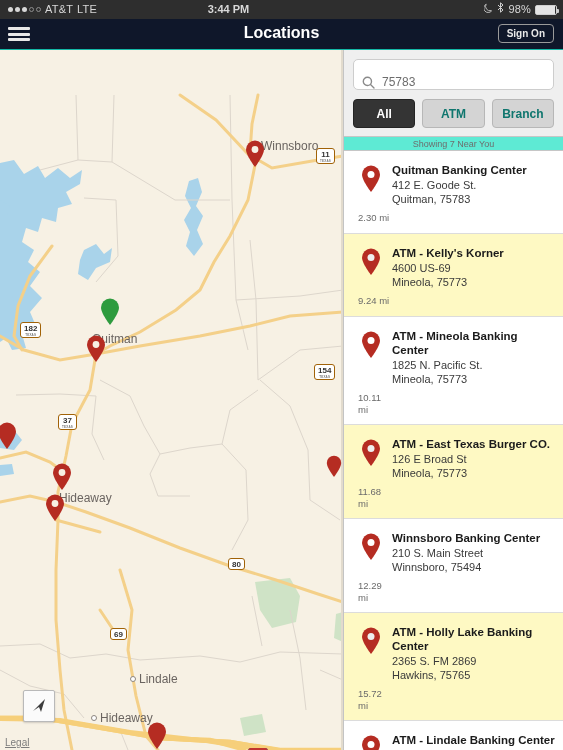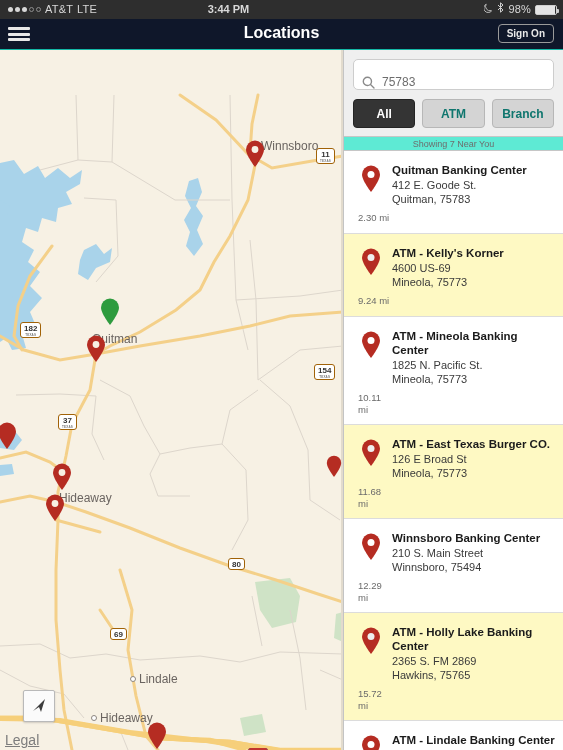--- a/index.html
+++ b/index.html
@@ -50,21 +50,21 @@
     position: absolute; top: 50px; left: 0; width: 343px; height: 700px;
     background: #f7f1e4; overflow: hidden;
   }
   .map svg { display: block; }
   .loc-btn {
     position: absolute; left: 23px; bottom: 28px; width: 32px; height: 32px;
     background: #fbfbfb; border: 1px solid #b9b9b9; border-radius: 2px;
     display: flex; align-items: center; justify-content: center; cursor: pointer;
     box-shadow: 0 1px 2px rgba(0,0,0,.16);
   }
-  .legal { position: absolute; left: 5px; bottom: 2px; font-size: 14px; color: #7d7d7d;
+  .legal { position: absolute; left: 5px; bottom: 2px; font-size: 10px; color: #7d7d7d;
     text-decoration: underline; cursor: pointer; }
 
   
   .pin { position: absolute; width: 20px; height: 28px; transform: translate(-50%,-100%); }
   .pin.small { width: 16px; height: 23px; }
 
   
   .city { position: absolute; font-size: 12px; color: #6a6460; white-space: nowrap; }
   .city.dotted::before {
     content: ""; position: absolute; left: -9px; top: 4px; width: 4px; height: 4px;

